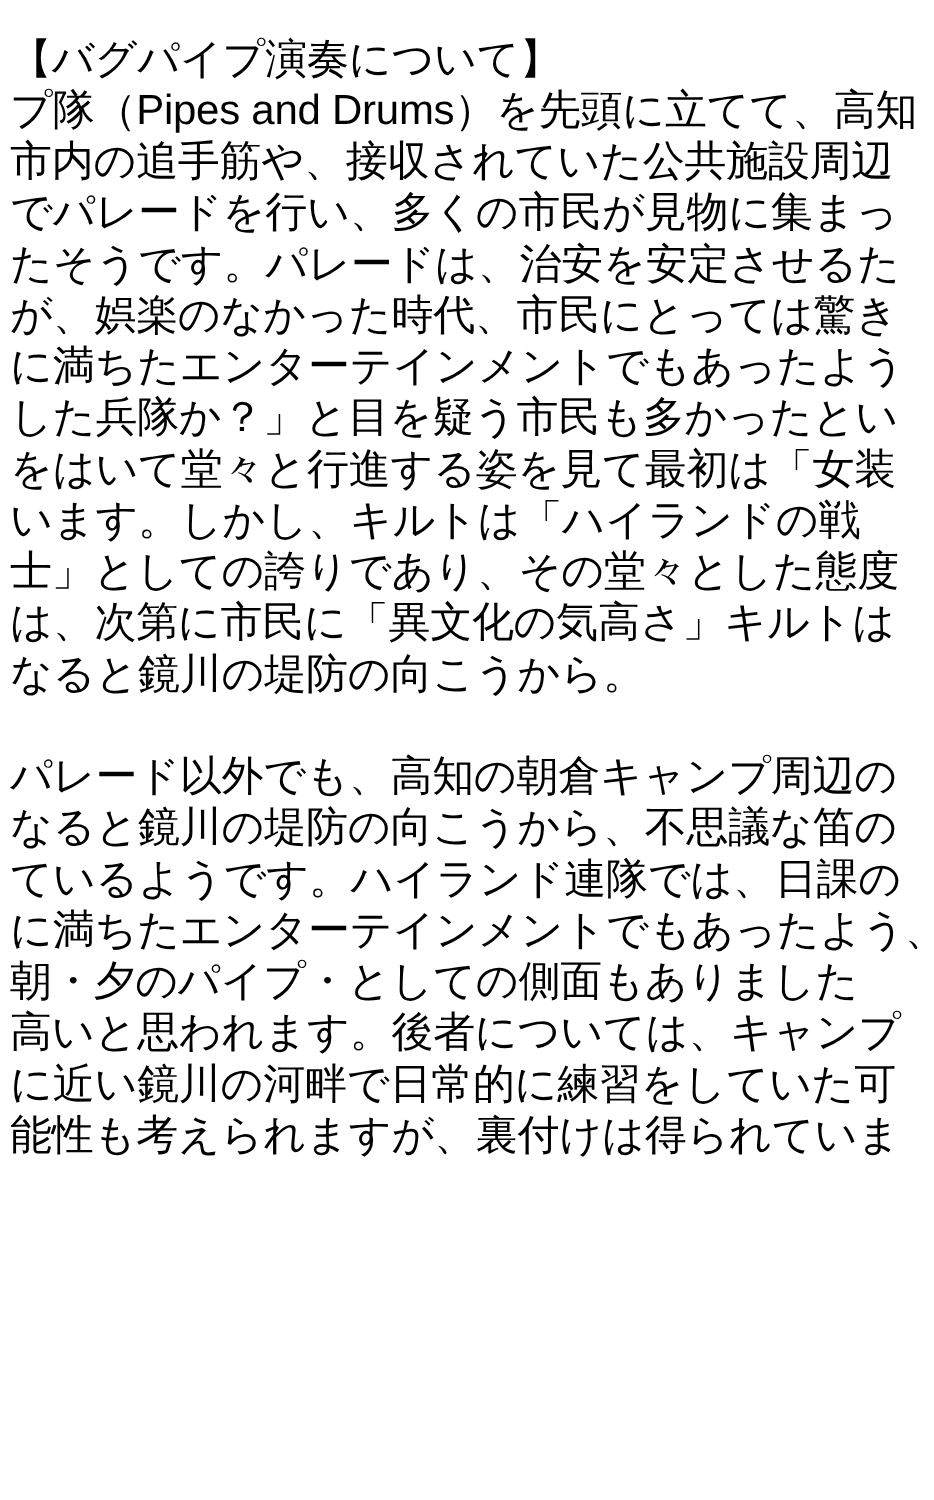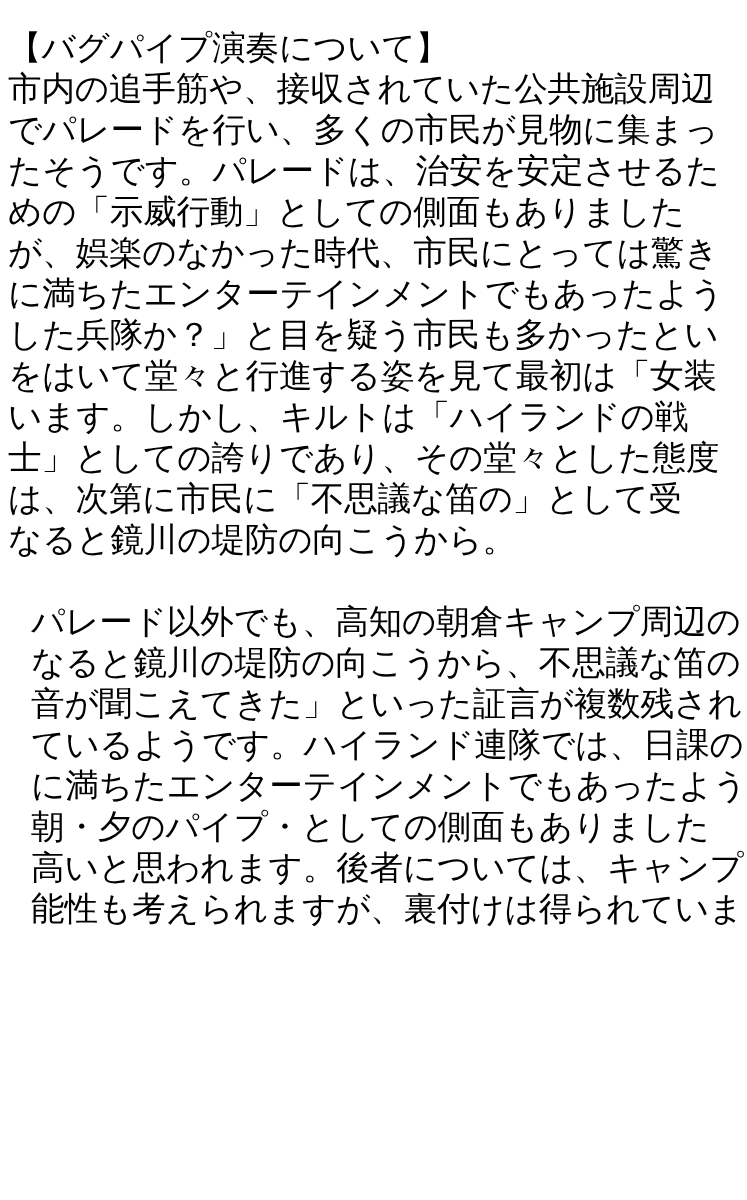--- a/index.html
+++ b/index.html
@@ -25,47 +25,46 @@
     line-height: 41px;
     letter-spacing: -0.2px;
     white-space: nowrap;
     font-weight: 400;
   }
   .paragraph {
     margin: 0;
   }
   .paragraph + .paragraph {
     margin-top: 41px; 
-    margin-left: 23px;
   }
 </style>
 </head>
 <body>
 
 <div class="page">
   <div class="line heading">【バグパイプ演奏について】</div>
 
   <div class="paragraph">
+      <div class="line">プ隊（Pipes and Drums）を先頭に立てて、高知</div>
       <div class="line">市内の追手筋や、接収されていた公共施設周辺</div>
       <div class="line">でパレードを行い、多くの市民が見物に集まっ</div>
       <div class="line">たそうです。パレードは、治安を安定させるた</div>
-      <div class="line">めの「示威行動」としての側面もありました</div>
       <div class="line">が、娯楽のなかった時代、市民にとっては驚き</div>
       <div class="line">に満ちたエンターテインメントでもあったよう</div>
       <div class="line">した兵隊か？」と目を疑う市民も多かったとい</div>
       <div class="line">をはいて堂々と行進する姿を見て最初は「女装</div>
       <div class="line">います。しかし、キルトは「ハイランドの戦</div>
       <div class="line">士」としての誇りであり、その堂々とした態度</div>
-      <div class="line">は、次第に市民に「不思議な笛の」として受</div>
+      <div class="line">は、次第に市民に「異文化の気高さ」キルトは</div>
       <div class="line">なると鏡川の堤防の向こうから。</div>
     </div>
 
   <div class="paragraph">
       <div class="line">パレード以外でも、高知の朝倉キャンプ周辺の</div>
       <div class="line">なると鏡川の堤防の向こうから、不思議な笛の</div>
-      <div class="line">音が聞こえてきた」といった証言が複数残され</div>
       <div class="line">ているようです。ハイランド連隊では、日課の</div>
       <div class="line">に満ちたエンターテインメントでもあったよう、</div>
       <div class="line">朝・夕のパイプ・としての側面もありました</div>
       <div class="line">高いと思われます。後者については、キャンプ</div>
+      <div class="line">に近い鏡川の河畔で日常的に練習をしていた可</div>
       <div class="line">能性も考えられますが、裏付けは得られていま</div>
     </div>
 </div>
 
 </body></html>

